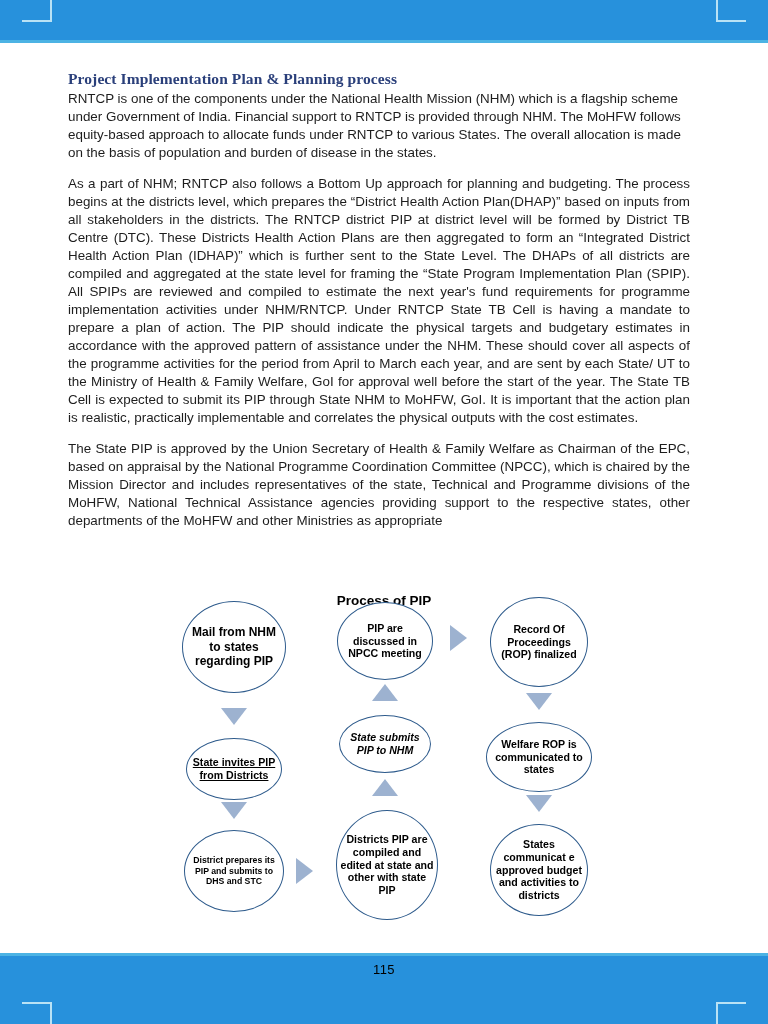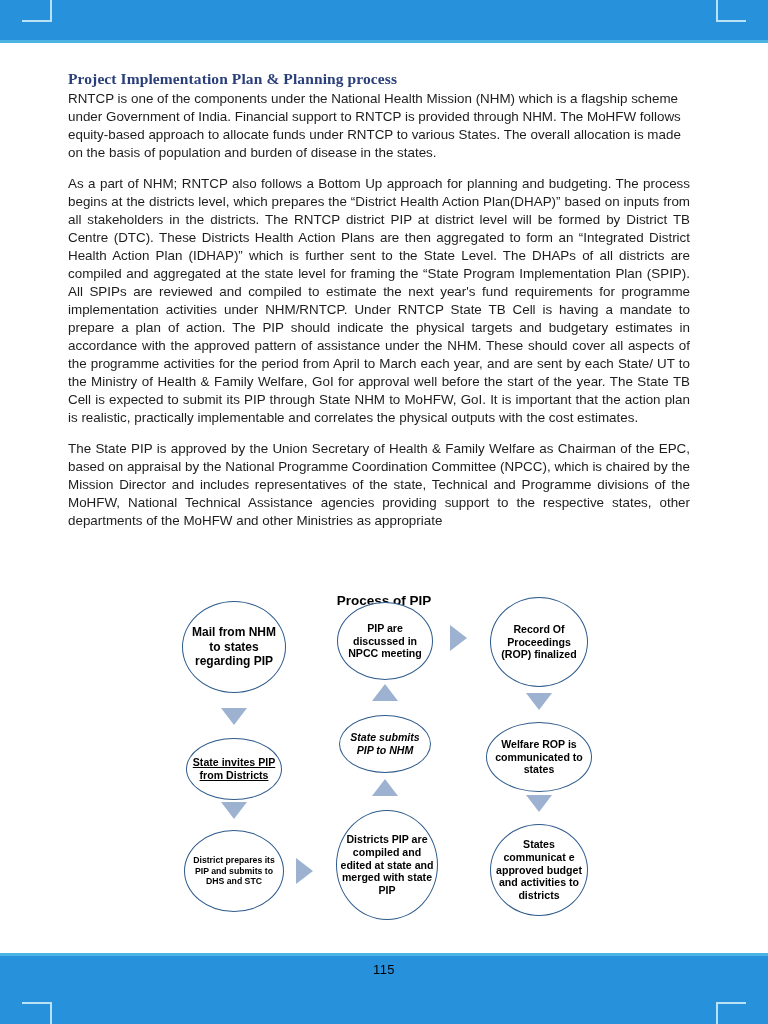--- a/index.html
+++ b/index.html
@@ -180,21 +180,21 @@
 
   <div class="arrow arrow-up" style="left:372px; top:132px;"></div>
 
   <div class="node" style="left:339px; top:163px; width:92px; height:58px; font-size:10.6px;font-style:italic;">
     <span>State submits PIP to NHM</span>
   </div>
 
   <div class="arrow arrow-up" style="left:372px; top:227px;"></div>
 
   <div class="node" style="left:336px; top:258px; width:102px; height:110px; font-size:10.6px;">
-    <span>Districts PIP are compiled and edited at state and merged with state PIP</span>
+    <span>Districts PIP are compiled and edited at state and other with state PIP</span>
   </div>
 
   <div class="arrow arrow-right" style="left:450px; top:73px;"></div>
 
   <div class="node" style="left:490px; top:45px; width:98px; height:90px; font-size:10.6px;">
     <span>Record Of Proceedings (ROP) finalized</span>
   </div>
 
   <div class="arrow arrow-down" style="left:526px; top:141px;"></div>
 

